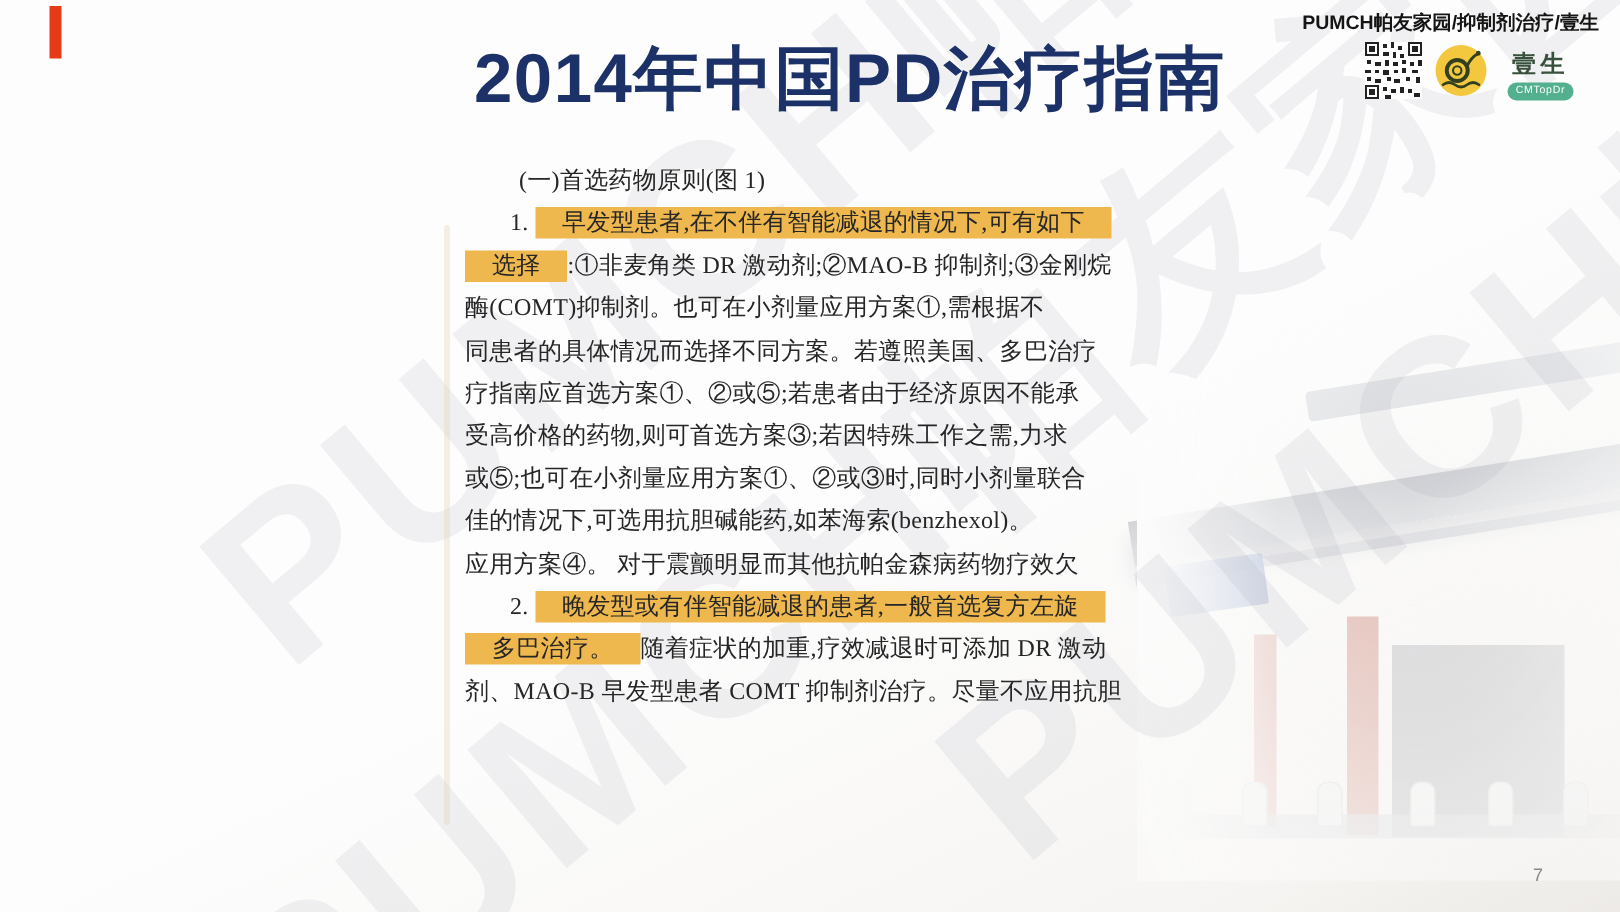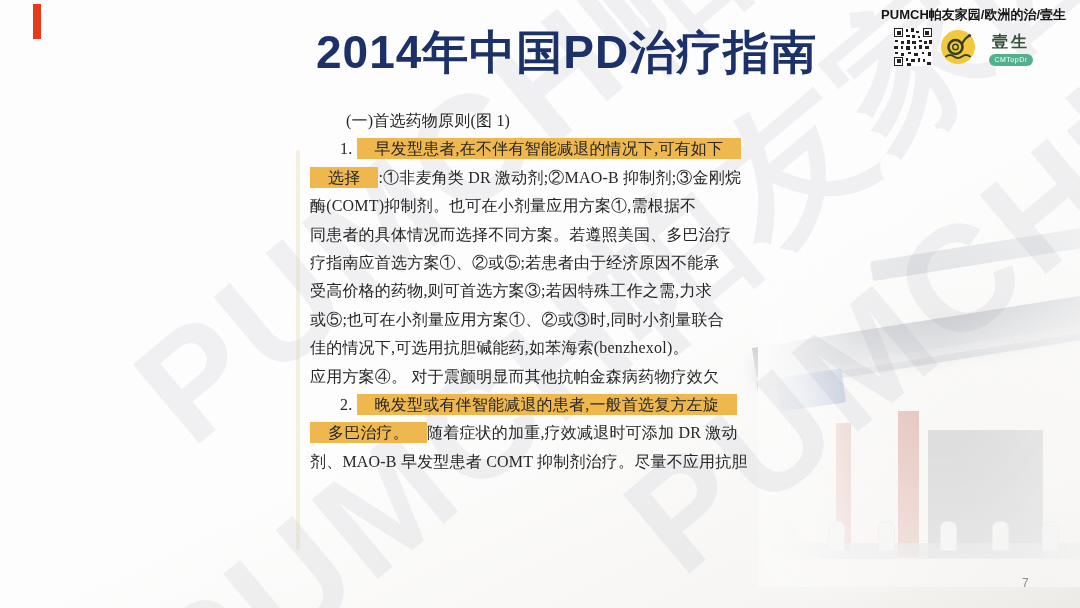--- a/index.html
+++ b/index.html
@@ -40,21 +40,21 @@
   #wm3{left:585px; top:465px; transform:rotate(-40deg);}
   
   .red-bar{position:absolute; left:33px; top:4px; width:8px; height:35px; background:var(--red,#e63a18); z-index:4;}
   .title{
     position:absolute; left:316px; top:22px; z-index:4;
     font-size:46px; font-weight:800; letter-spacing:1px;
     color:var(--title,#1c3167);
   }
   .header-right{position:absolute; top:6px; right:14px; z-index:4; text-align:right;}
   .channel{font-size:13px; font-weight:bold; color:#151515;}
-  .logo-row{display:flex; justify-content:flex-end; align-items:center; gap:8px; margin-top:4px; margin-right:28px;text-align:center;}
+  .logo-row{display:flex; justify-content:flex-end; align-items:center; gap:8px; margin-top:4px; margin-right:12px;text-align:center;}
   .ys-logo{width:54px; display:flex; flex-direction:column; align-items:center; gap:1px;}
   .ys-text{font-family:"Liberation Serif","DejaVu Serif",serif; font-size:16px; font-weight:bold; color:#37503c; letter-spacing:3px;}
   .ys-badge{background:#53b08e; color:#fff; font-size:7px; line-height:10px; padding:1px 5px; border-radius:6px; letter-spacing:.5px;}
   
   .doc{position:absolute; left:310px; top:107px; width:470px; z-index:3;}
   .doc-line{
     height:28.4px; line-height:28.4px; white-space:nowrap;
     font-family:"Liberation Serif","DejaVu Serif",serif;
     font-size:16px; color:var(--body,#262626); letter-spacing:.2px;
   }
@@ -89,21 +89,21 @@
   </div>
 
   <div class="watermark" id="wm1">PUMCH帕友家园</div>
   <div class="watermark" id="wm2">PUMCH帕友家园</div>
   <div class="watermark" id="wm3">PUMCH帕友家园</div>
 
   <div class="red-bar"></div>
   <div class="title">2014年中国PD治疗指南</div>
 
   <div class="header-right">
-    <div class="channel">PUMCH帕友家园/欧洲的治/壹生</div>
+    <div class="channel">PUMCH帕友家园/抑制剂治疗/壹生</div>
     <div class="logo-row">
       <span>
         <svg width="38" height="38" viewBox="0 0 29 29" shape-rendering="crispEdges">
           <rect width="29" height="29" fill="#fff"></rect>
           <g fill="#222">
             <path d="M0 0h7v7H0z M22 0h7v7h-7z M0 22h7v7H0z" fill="#222"></path>
             <rect x="1" y="1" width="5" height="5" fill="#fff"></rect>
               <rect x="2" y="2" width="3" height="3"></rect>
             <rect x="23" y="1" width="5" height="5" fill="#fff"></rect>
               <rect x="24" y="2" width="3" height="3"></rect>

